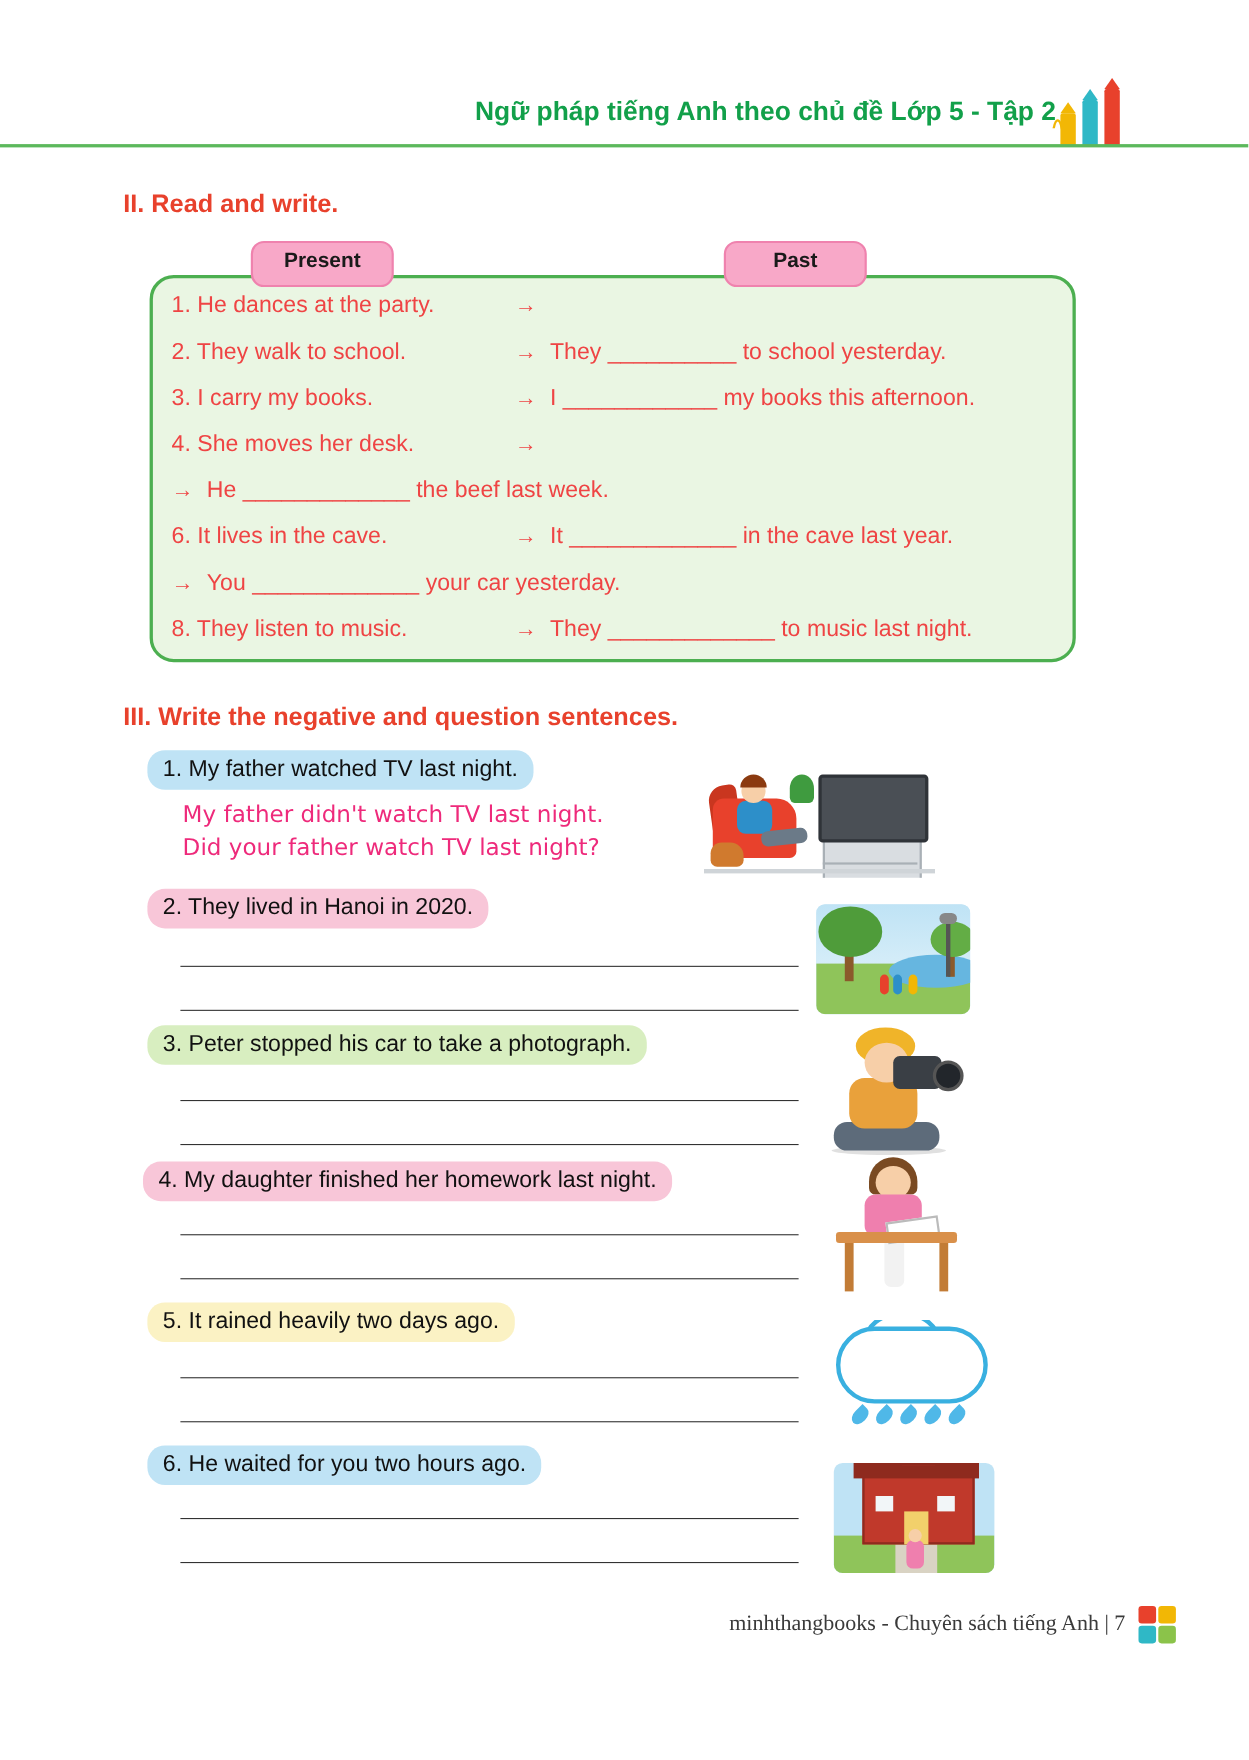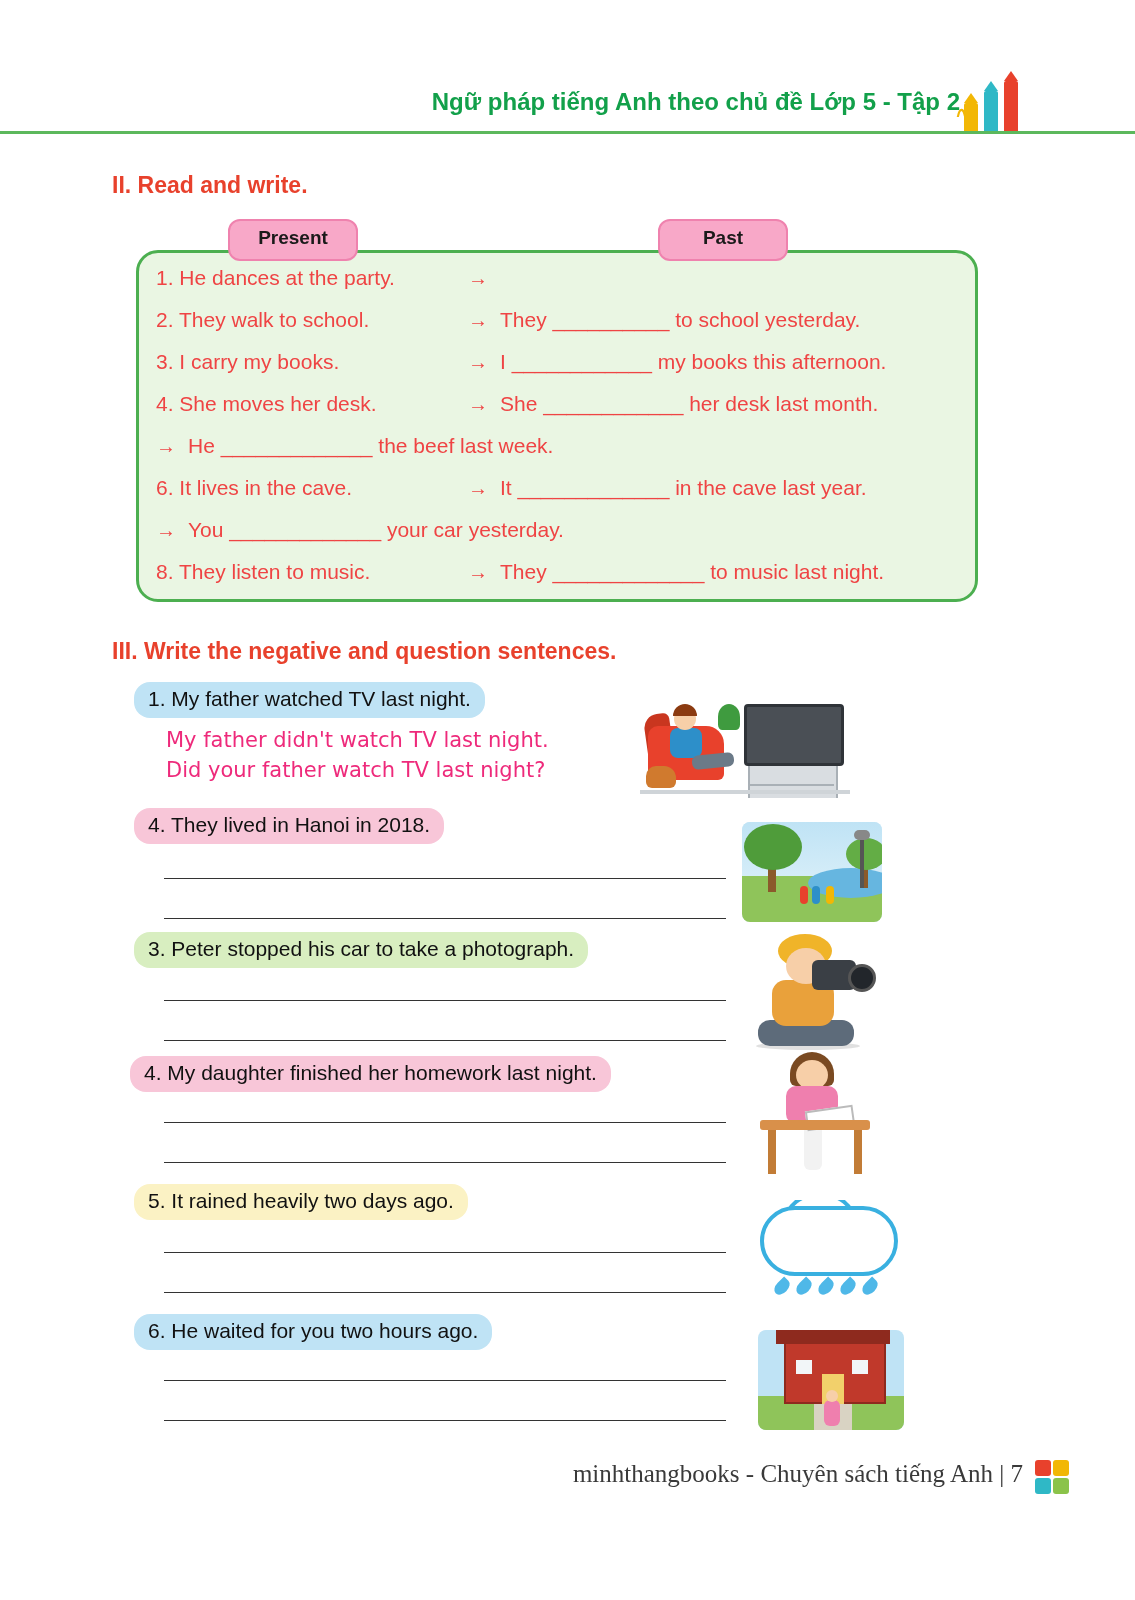--- a/index.html
+++ b/index.html
@@ -266,21 +266,21 @@
   .school-scene .path { position: absolute; left: 56px; bottom: 0; width: 38px; height: 26px; background: #d9d3c3; }
   .school-scene .kid { position: absolute; left: 66px; bottom: 4px; width: 16px; height: 26px; background: #ef7fae; border-radius: 6px; }
   .school-scene .kid-head { position: absolute; left: 68px; bottom: 28px; width: 12px; height: 12px; background: #f7cfa8; border-radius: 50%; }
 
   
   .footer-text {
     position: absolute;
     right: 112px;
     bottom: 112px;
     font-family: "Liberation Serif", serif;
-    font-size: 25px;
+    font-size: 20px;
     color: #3a3a3a;
     white-space: nowrap;
   }
   .footer-logo {
     position: absolute;
     right: 64px;
     bottom: 104px;
     width: 36px;
     height: 36px;
   }
@@ -326,21 +326,20 @@
     <div class="ex2-past">They __________ to school yesterday.</div>
   </div>
   <div class="ex2-row">
     <div class="ex2-present">3. I carry my books.</div>
     <div class="ex2-arrow">→</div>
     <div class="ex2-past">I ____________ my books this afternoon.</div>
   </div>
   <div class="ex2-row">
     <div class="ex2-present">4. She moves her desk.</div>
     <div class="ex2-arrow">→</div>
-    <div class="ex2-past">She ____________ her desk last month.</div>
   </div>
   <div class="ex2-row">
     <div class="ex2-arrow">→</div>
     <div class="ex2-past">He _____________ the beef last week.</div>
   </div>
   <div class="ex2-row">
     <div class="ex2-present">6. It lives in the cave.</div>
     <div class="ex2-arrow">→</div>
     <div class="ex2-past">It _____________ in the cave last year.</div>
   </div>
@@ -368,21 +367,21 @@
   <div class="man-head"></div>
   <div class="man-hair"></div>
   <div class="plant"></div>
   <div class="tv-stand"></div>
   <div class="tv-shelf"></div>
   <div class="tv-body"></div>
   <div class="dog"></div>
   <div class="floor"></div>
 </div>
 
-<div class="q-pill" style="left:134px; top:808px; background:#f8c6d8;">4. They lived in Hanoi in 2018.</div>
+<div class="q-pill" style="left:134px; top:808px; background:#f8c6d8;">2. They lived in Hanoi in 2020.</div>
 <div class="answer-line" style="left:164px; top:878px; width:562px;"></div>
 <div class="answer-line" style="left:164px; top:918px; width:562px;"></div>
 <div class="illus park-scene" style="left:742px; top:822px; width:140px; height:100px;">
   <div class="sky"></div>
   <div class="grass"></div>
   <div class="lake"></div>
   <div class="tree-trunk"></div>
   <div class="tree-top"></div>
   <div class="tree2-trunk"></div>
   <div class="tree2-top"></div>

